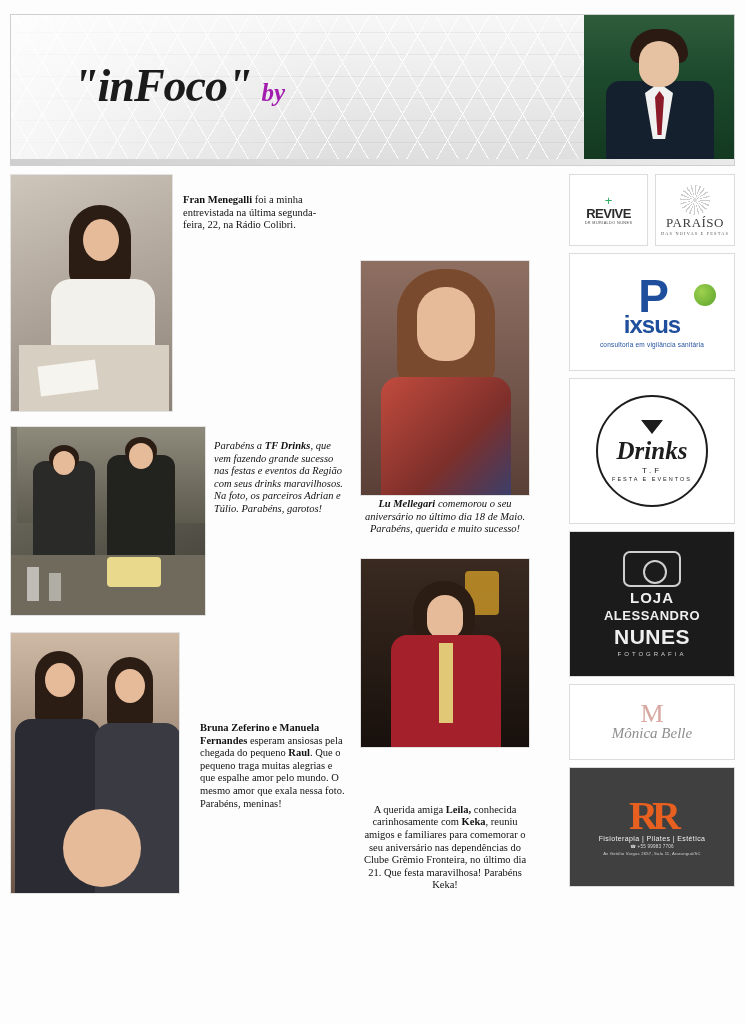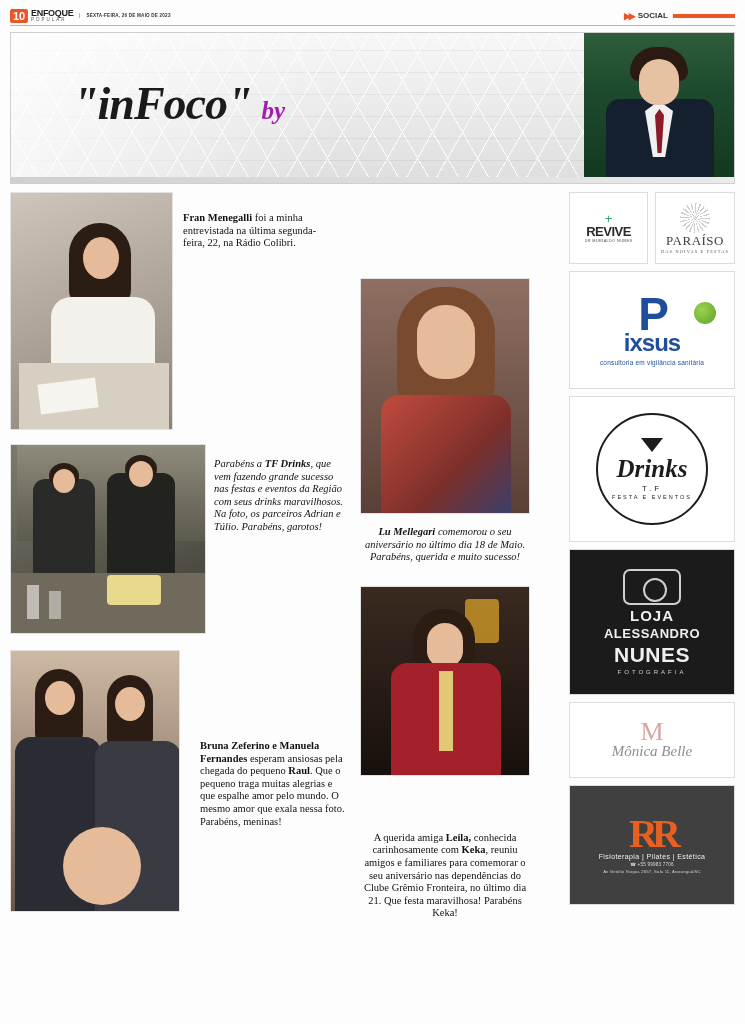--- a/index.html
+++ b/index.html
@@ -212,21 +212,21 @@
     width: 170px; height: 262px;
     background: linear-gradient(160deg,#b7a08c,#4a3a2e);
   }
   .cap3 { width: 150px; padding-top: 90px; }
 
   
   .m-photo1 {
     width: 170px; height: 236px; margin-top: 86px;
     background: linear-gradient(160deg,#c78f86,#7d4a46);
   }
-  .capm1 { width: 170px; margin-top: 12px; }
+  .capm1 { width: 170px; margin-top: 2px; }
 
   .m-photo2 {
     width: 170px; height: 190px; margin-top: 22px;
     background: linear-gradient(160deg,#6d4a3c,#221713);
   }
   .capm2 { width: 170px; margin-top: 56px; }
 
   
   .ads { display: flex; flex-direction: column; gap: 7px; }
   .ad {
@@ -305,34 +305,20 @@
   .skin{background:#e5bb9a;}
   .hairdark{background:#2b1c14;}
   .white{background:#f3f1ec;}
   .round{border-radius:50%;}
 </style>
 </head>
 <body>
 
 <div class="page">
 
-  <div class="masthead">
-    <div class="page-num">10</div>
-    <div class="brand">
-      <span class="b1">ENFOQUE</span>
-      <span class="b2">POPULAR</span>
-    </div>
-    <div class="masthead-date">SEXTA-FEIRA, 26 DE MAIO DE 2023</div>
-    <div class="masthead-spacer"></div>
-    <div class="section-tag">
-      <span class="arrows">▶▶</span>
-      <span>SOCIAL</span>
-    </div>
-    <div class="section-rule"></div>
-  </div>
 
   <div class="banner">
     <div class="hex-field"></div>
     <div class="banner-fade"></div>
     <div class="banner-title">
       <span class="infoco">"inFoco"</span>
       <span class="by">by</span>
     </div>
     <div class="banner-photo">
       <div class="bp-body"></div>

